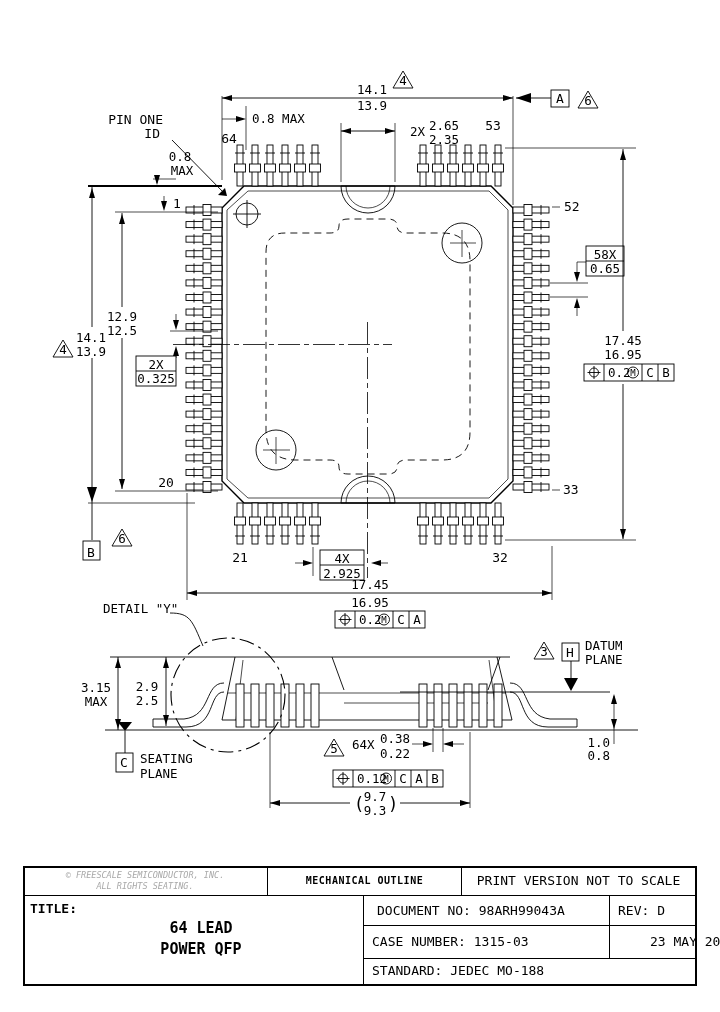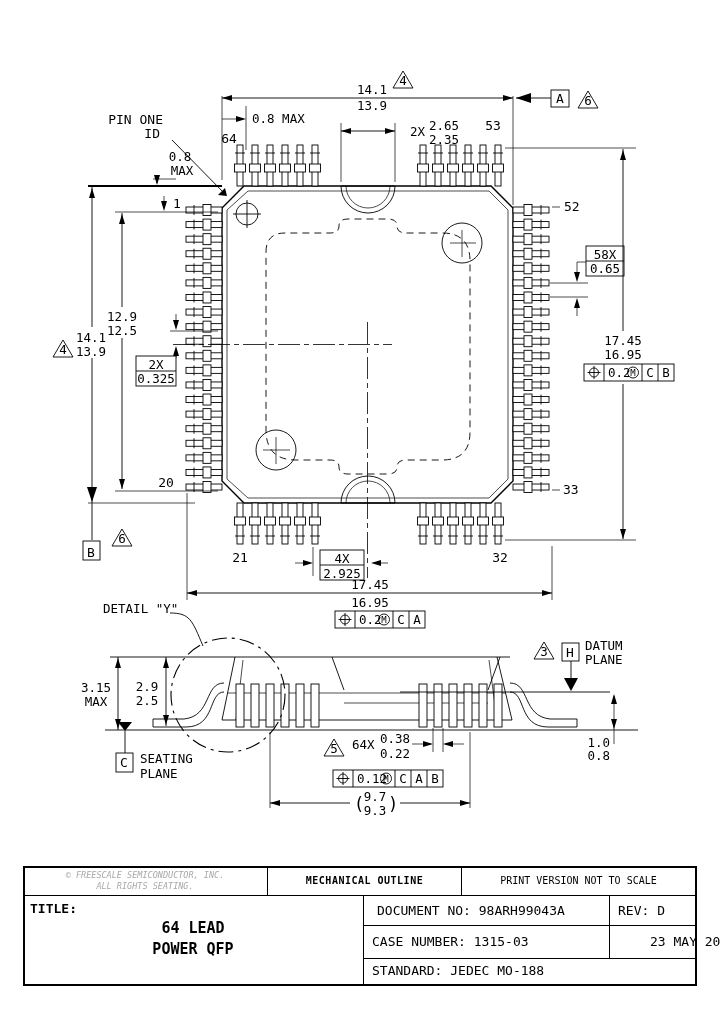--- a/index.html
+++ b/index.html
@@ -25,21 +25,21 @@
   .wr {fill:#fff;stroke:none;}
   
   .cell{position:absolute;box-sizing:border-box;border:0 solid #000;}
   .bb{border-bottom-width:1.6px;} .br{border-right-width:1.6px;}
   .tb-outer{position:absolute;left:23px;top:866px;width:674px;height:120px;
             border:2px solid #000;box-sizing:border-box;}
   .tb-text{position:absolute;font-size:13px;white-space:nowrap;}
   .ctr{display:flex;align-items:center;justify-content:center;flex-direction:column;}
   .copyright{color:#a8a8a8;font-size:8.5px;line-height:11px;text-align:center;font-style:italic;}
   .mech{font-weight:bold;font-size:10px;letter-spacing:0.5px;}
-  .scale-note{font-size:10px;}
+  .scale-note{font-size:13px;}
   .title-big{font-size:15px;line-height:21px;text-align:center;}
 </style>
 </head>
 <body>
 
 <div id="page">
 
 <svg id="dwg" width="720" height="860" viewBox="0 0 720 860">
   <defs>
     <g id="leadH">
@@ -469,21 +469,21 @@
   <div class="copyright">ALL RIGHTS SEATING.</div>
 </div>
 <div class="cell ctr br bb" style="left:268px;top:866px;width:194px;height:30px;">
   <div class="mech">MECHANICAL OUTLINE</div>
 </div>
 <div class="cell ctr bb" style="left:462px;top:866px;width:233px;height:30px;">
   <div class="scale-note">PRINT VERSION NOT TO SCALE</div>
 </div>
 <div class="cell br" style="left:23px;top:896px;width:341px;height:88px;font-weight:bold;">
   <div class="tb-text" style="left:7px;top:5px;">TITLE:</div>
-  <div class="title-big" style="position:absolute;left:0;top:22px;width:100%;text-align:center;">
+  <div class="title-big" style="position:absolute;left:8px;top:22px;width:100%;text-align:center;">
     <div>64 LEAD</div>
     <div>POWER QFP</div>
   </div>
 </div>
 <div class="cell br bb" style="left:364px;top:896px;width:246px;height:30px;">
   <div class="tb-text" style="left:13px;top:7px;">DOCUMENT NO: 98ARH99043A</div>
 </div>
 <div class="cell bb" style="left:610px;top:896px;width:85px;height:30px;">
   <div class="tb-text" style="left:8px;top:7px;">REV: D</div>
 </div>

